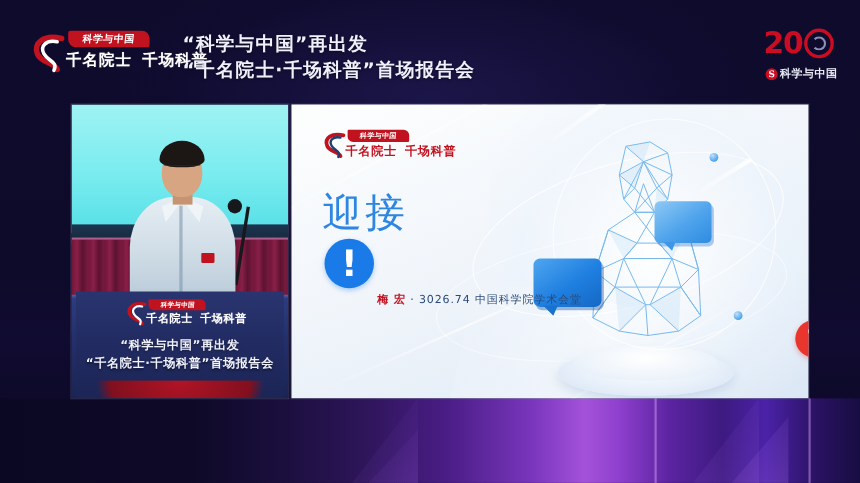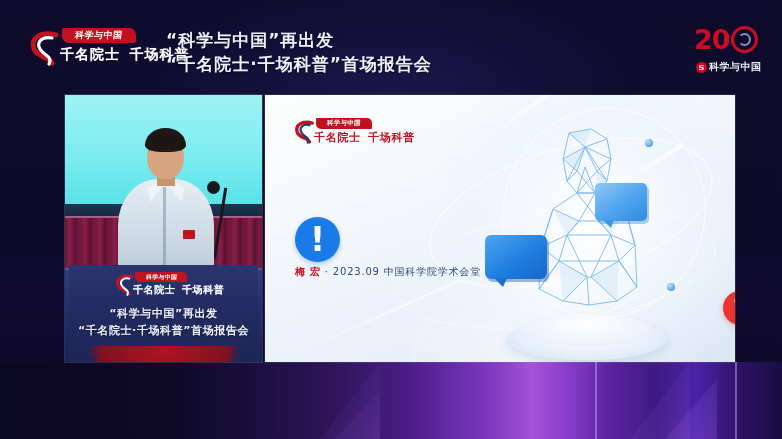--- a/index.html
+++ b/index.html
@@ -481,21 +481,21 @@
   }
   .sl-byline {
     position: absolute;
     left: 30px; top: 170px;
     color: #2a4a78;
     font-size: 10px;
     letter-spacing: .8px;
     font-family: "DejaVu Sans", sans-serif;
     white-space: nowrap;
   }
-  .sl-byline b { color: #c1121f; font-weight: 700; }
+  .sl-byline b { color: #c1121f; font-weight: 700; margin-left: 48px; }
 
   
   .dh {
     position: absolute;
     right: 0; top: 0;
     width: 250px; height: 267px;
   }
   .dh-orbit {
     position: absolute;
     border: 1.5px solid rgba(255,255,255,.9);
@@ -732,23 +732,24 @@
       <svg class="logo-s" viewBox="0 0 40 40">
         <path d="M30 6 C14 2, 4 10, 8 20 C11 28, 24 28, 26 34" fill="none" stroke="#c1121f" stroke-width="5" stroke-linecap="round"></path>
         <path d="M26 9 C16 7, 10 13, 14 20 C18 27, 27 27, 23 35" fill="none" stroke="#1c3f73" stroke-width="3.2" stroke-linecap="round"></path>
       </svg>
       <div class="logo-banner">
         <span>科学与中国</span>
       </div>
       <div class="logo-sub red">千名院士 千场科普</div>
     </div>
 
+    <div class="sl-line1">迎接</div>
     <div class="sl-line2">
       <span class="mark-excl">!</span>
     </div>
     <div class="mark-quest">?</div>
 
     <div class="sl-byline">
-      <b>梅 宏</b><span> · 2023.09 中国科学院学术会堂</span>
+      <b>梅 宏</b><span> · 3026.74 中国科学院学术会堂</span>
     </div>
   </div>
 
 </div>
 
 </body></html>

